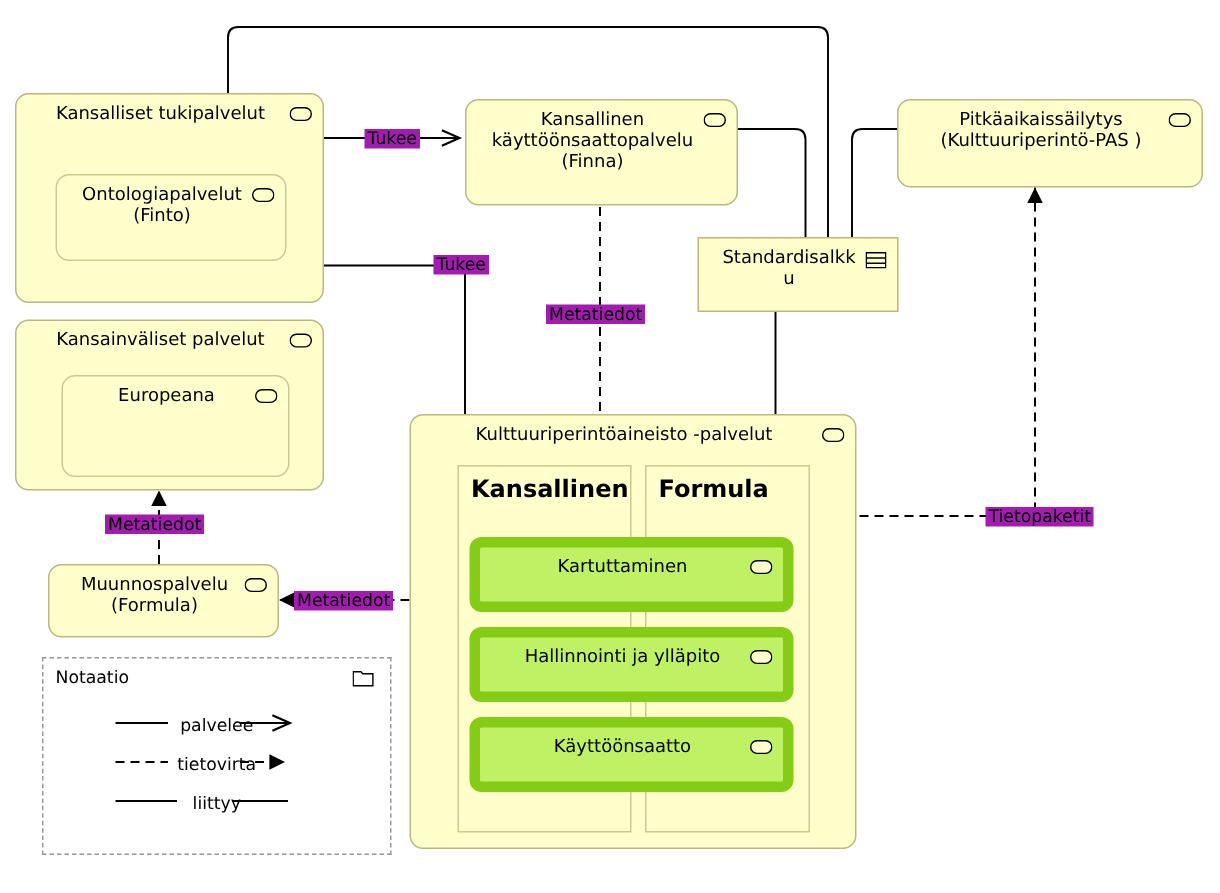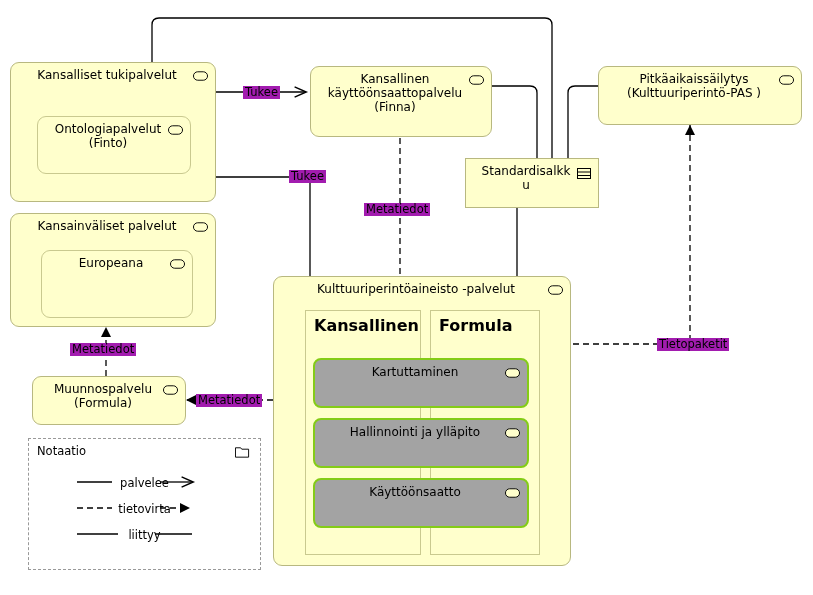--- a/index.html
+++ b/index.html
@@ -38,21 +38,21 @@
   #main-container{z-index:4;}
   .col{
     position:absolute;background:#ffffcc;border:1px solid #c9c98f;
     box-sizing:border-box;
   }
   .col .coltitle{
     position:absolute;left:8px;top:5px;
     font-weight:bold;font-size:16px;line-height:19px;
   }
   .svc{
-    position:absolute;background:#a3a3a3;border:2px solid #84cc16;
+    position:absolute;background:#bef264;border:7px solid #84cc16;
     border-radius:8px;box-sizing:border-box;z-index:6;
   }
   .svc .title{top:5px;}
 
   
   #legend{
     position:absolute;border:1px dashed #999;background:transparent;
     box-sizing:border-box;z-index:5;
   }
   #legend .legend-title{position:absolute;left:8px;top:5px;font-size:11.5px;}

